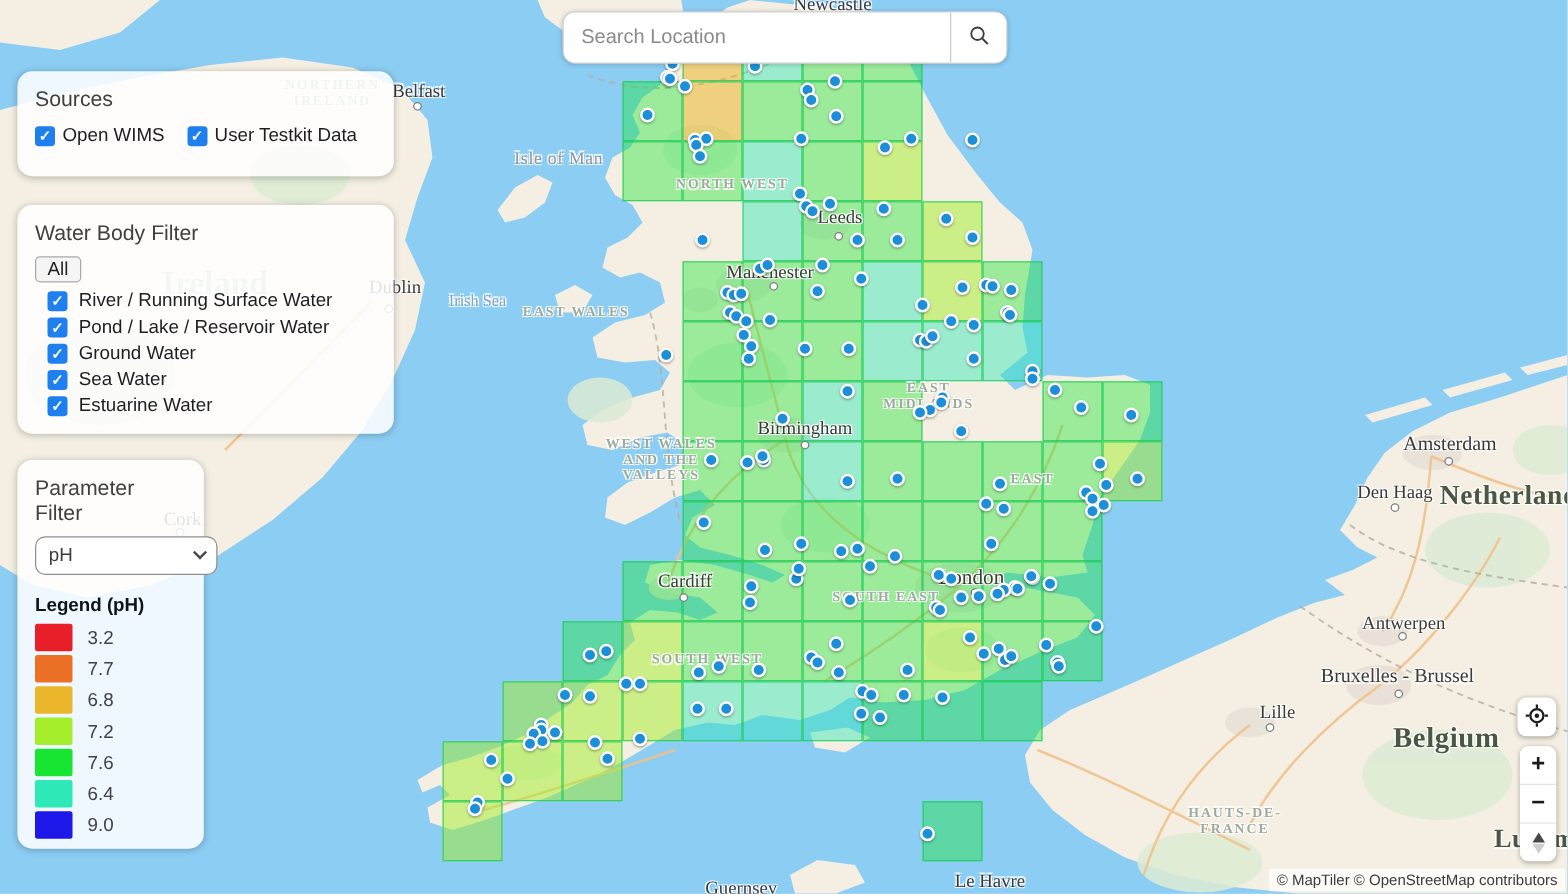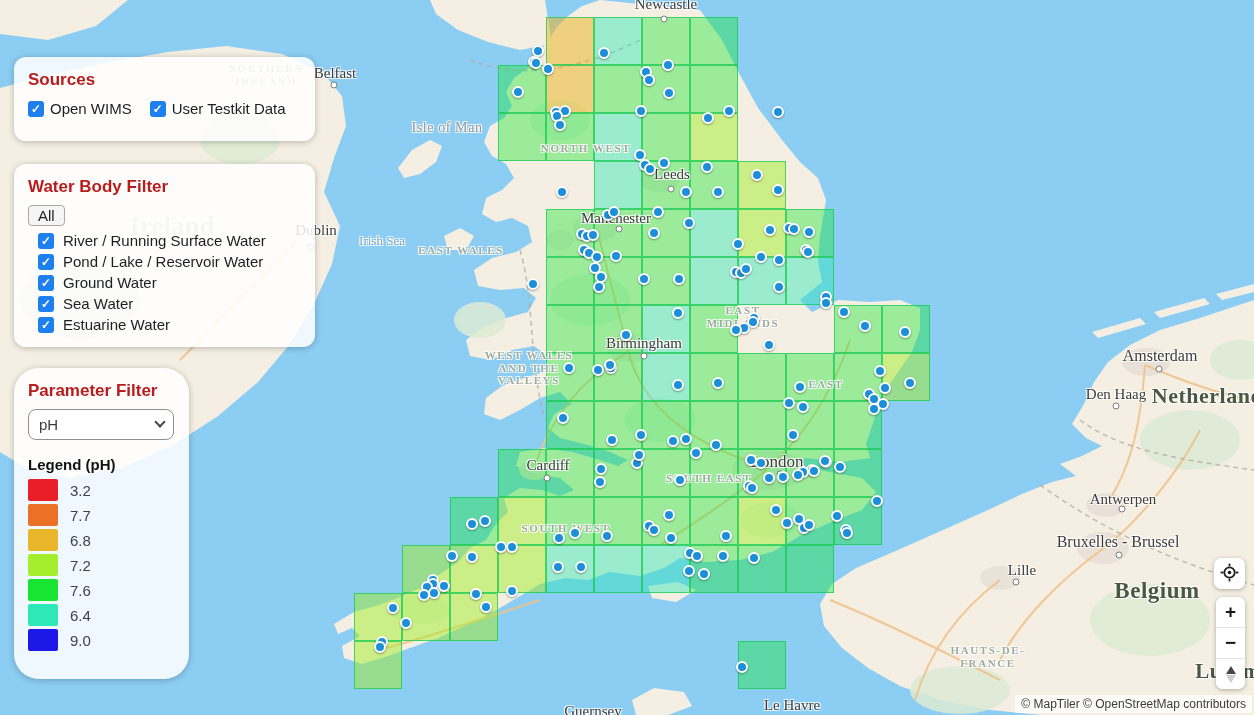--- a/index.html
+++ b/index.html
@@ -39,24 +39,24 @@
     box-shadow:0 1px 4px rgba(0,0,0,.18); overflow:hidden; }
   #search-input { flex:1; border:none; outline:none; padding:0 14px; font-size:16px; color:#333;
     font-family:"Liberation Sans", sans-serif; background:transparent; }
   #search-input::placeholder { color:#8a8a8a; }
   #search-btn { width:45px; border:none; border-left:1px solid #cccccc; background:#fff; cursor:pointer;
     display:flex; align-items:center; justify-content:center; }
 
   
   .panel { position:absolute; left:14px; background:rgba(255,255,255,.85); border-radius:12px;
     box-shadow:0 1px 6px rgba(0,0,0,.25); padding:13px 14px; z-index:10; }
-  .panel h2 { font-size:17px; font-weight:700; color:#b91c1c; margin-bottom:8px; }
+  .panel h2 { font-size:17px; font-weight:400; color:#404040; margin-bottom:8px; }
   #sources-panel { top:57px; width:301px; height:84px; }
   #water-panel   { top:164px; width:301px; height:183px; }
-  #param-panel   { top:368px; width:175px; height:311px;border-radius:25px; }
+  #param-panel   { top:368px; width:149px; height:311px; }
 
   .chk-row { display:flex; align-items:center; cursor:pointer; }
   .chk { width:16px; height:16px; min-width:16px; background:#1e80ee; border-radius:3px; color:#fff;
     font-size:12px; font-weight:700; line-height:16px; text-align:center; margin-right:6px; }
   .chk-label { font-size:15px; color:#1c1e21; }
   #sources-options { display:flex; gap:18px; margin-top:10px; }
   #water-options { margin-left:10px; margin-top:6px; }
   #water-options .chk-row { margin:4px 0; }
   #water-options .chk { margin-right:9px; }
 
@@ -453,20 +453,31 @@
       <div class="sample-dot" style="left: 496px; top: 591px;"></div>
       <div class="sample-dot" style="left: 542px; top: 567px;"></div>
       <div class="sample-dot" style="left: 565px; top: 567px;"></div>
       <div class="sample-dot" style="left: 390px; top: 623px;"></div>
       <div class="sample-dot" style="left: 366px; top: 642px;"></div>
       <div class="sample-dot" style="left: 364px; top: 647px;"></div>
       <div class="sample-dot" style="left: 377px; top: 608px;"></div>
       <div class="sample-dot" style="left: 726px; top: 667px;"></div>
     </div>
 
+  <div id="search-bar">
+    <input id="search-input" type="text" placeholder="Search Location" style="">
+    <button id="search-btn">
+      <span>
+        <svg width="17" height="17" viewBox="0 0 17 17">
+          <circle cx="7" cy="7" r="5" fill="none" stroke="#3c4043" stroke-width="1.5"></circle>
+          <line x1="10.8" y1="10.8" x2="15.2" y2="15.2" stroke="#3c4043" stroke-width="1.5"></line>
+        </svg>
+      </span>
+    </button>
+  </div>
 
   <div id="sources-panel" class="panel">
     <h2>Sources</h2>
     <div id="sources-options">
         <div class="chk-row">
           <div class="chk">✓</div>
           <div class="chk-label">Open WIMS</div>
         </div>
         <div class="chk-row">
           <div class="chk">✓</div>

